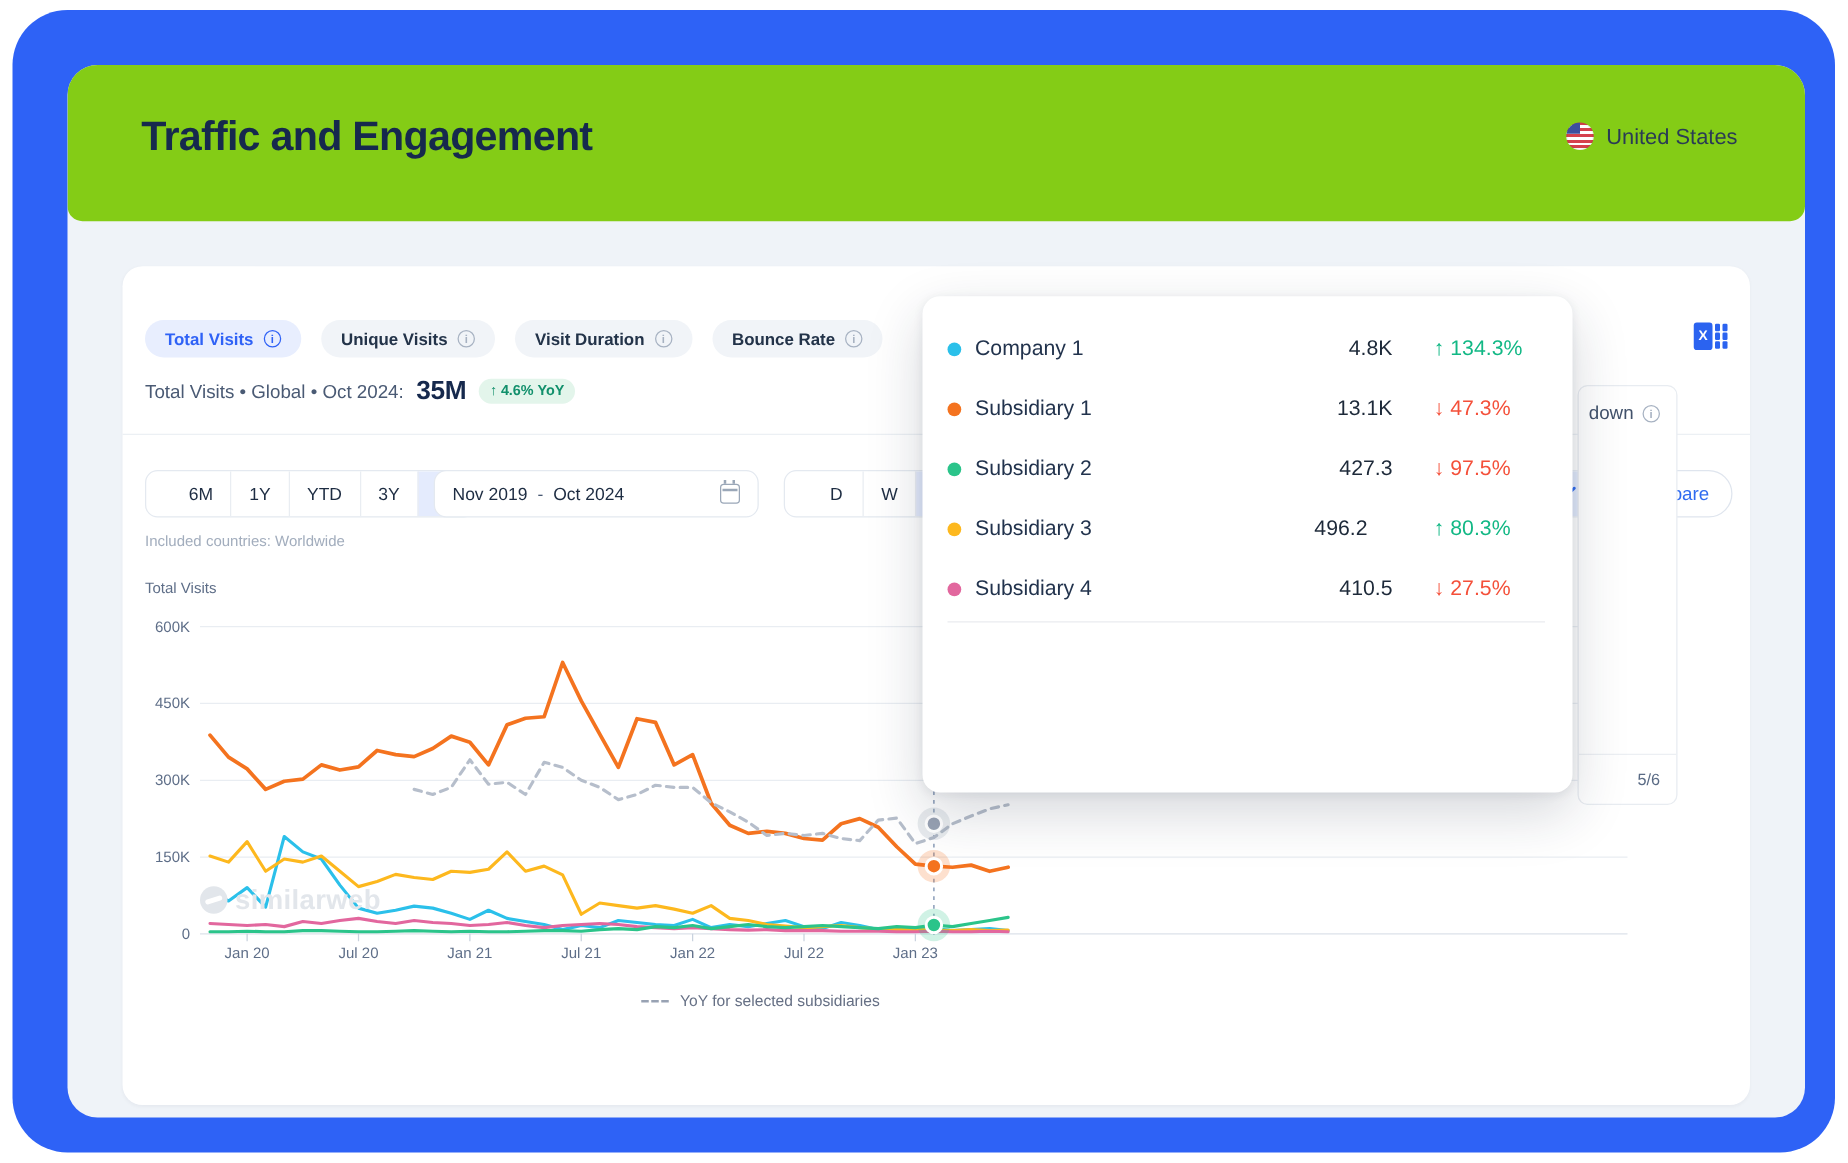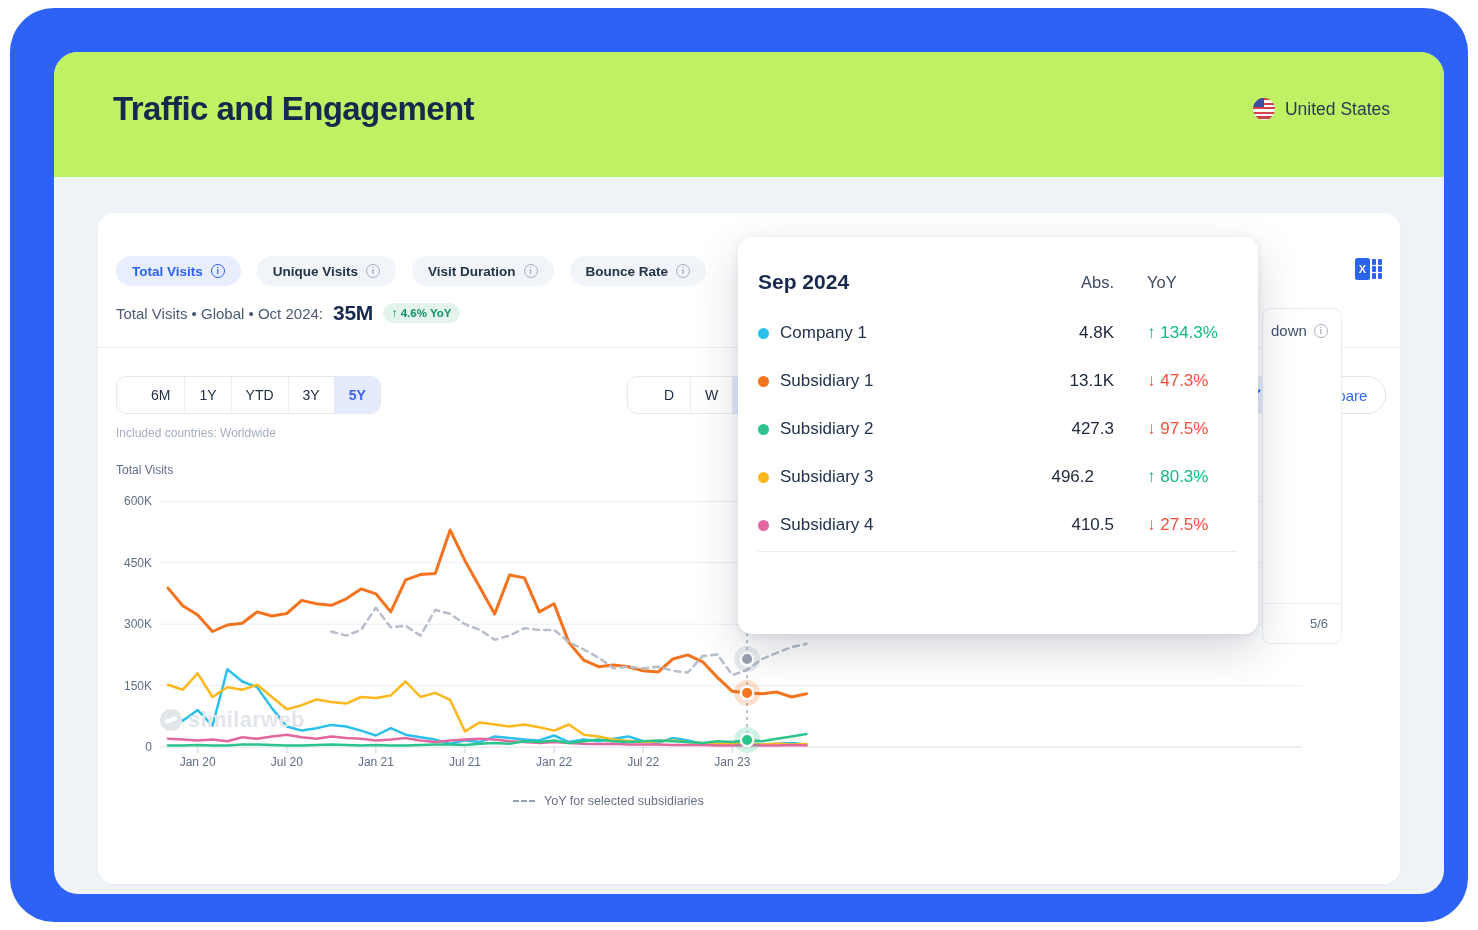--- a/index.html
+++ b/index.html
@@ -3,21 +3,21 @@
 <meta charset="utf-8">
 <style>
   * { margin:0; padding:0; box-sizing:border-box; }
   html,body { background:#fff; }
   body { font-family:"Liberation Sans","DejaVu Sans",sans-serif; color:#1D2C42; }
   .canvas { position:relative; width:1478px; height:930px; background:#fff; overflow:hidden; }
   .frame  { position:absolute; left:10px; top:8px; width:1458px; height:914px; background:#2E62F6; border-radius:44px; }
   .app    { position:absolute; left:44px; top:44px; width:1390px; height:842px; background:#EFF3F8; border-radius:24px; overflow:hidden; }
 
   
-  .app-header { position:absolute; left:0; top:0; width:100%; height:125px; background:#bef264; }
+  .app-header { position:absolute; left:0; top:0; width:100%; height:125px; background:#84cc16;border-radius:12px; }
   .page-title { position:absolute; left:59px; top:38px; font-size:33px; font-weight:600; letter-spacing:-0.6px; color:#16294D; }
   .country { position:absolute; right:54px; top:46px; display:flex; align-items:center; gap:10px; font-size:17.5px; color:#2A3B55; }
   .flag { position:relative; width:22px; height:22px; border-radius:50%; overflow:hidden; flex:none;
           background:repeating-linear-gradient(180deg,#D5414D 0 2.3px,#fff 2.3px 4.6px); box-shadow:inset 0 0 0 1px rgba(0,0,0,.06); }
   .flag::after { content:""; position:absolute; left:0; top:0; width:11px; height:9px; background:#3C4F9E; }
 
   
   .card { position:absolute; left:44px; top:161px; width:1302px; height:671px; background:#fff; border-radius:16px; box-shadow:0 1px 3px rgba(16,24,40,.04); }
 
   
@@ -154,20 +154,27 @@
         <div class="card-divider"></div>
 
         <div class="seg-group seg-ranges">
           <div class="seg">6M</div>
           <div class="seg">1Y</div>
           <div class="seg">YTD</div>
           <div class="seg">3Y</div>
           <div class="seg active">5Y</div>
         </div>
 
+        <div class="datepick">
+          <span>Nov 2019</span>
+          <span class="sep">-</span>
+          <span>Oct 2024</span>
+          <span class="spacer"></span>
+          <span class="cal"></span>
+        </div>
 
         <div class="seg-group seg-gran">
           <div class="seg">D</div>
           <div class="seg">W</div>
           <div class="seg active">M</div>
           <div class="seg">Q</div>
         </div>
 
         <div class="global-btn">
           <span>Global</span>
@@ -249,25 +256,20 @@
         <div class="sp-head">
           <span>down</span>
           <i class="info">i</i>
         </div>
         <div class="sp-foot">
           <span>5/6</span>
         </div>
       </div>
 
       <div class="tooltip">
-        <div class="tt-head">
-          <div class="tt-title">Sep 2024</div>
-          <div class="tt-col-abs">Abs.</div>
-          <div class="tt-col-yoy">YoY</div>
-        </div>
 
         <div class="tt-row">
           <span class="dot" style="background-color: rgb(43, 192, 234);"></span>
           <span class="name">Company 1</span>
           <span class="abs">4.8K</span>
           <span class="yoy" style="color: rgb(18, 184, 133);"><span>↑</span> <span>134.3%</span></span>
         </div>
         <div class="tt-row">
           <span class="dot" style="background-color: rgb(244, 115, 31);"></span>
           <span class="name">Subsidiary 1</span>

